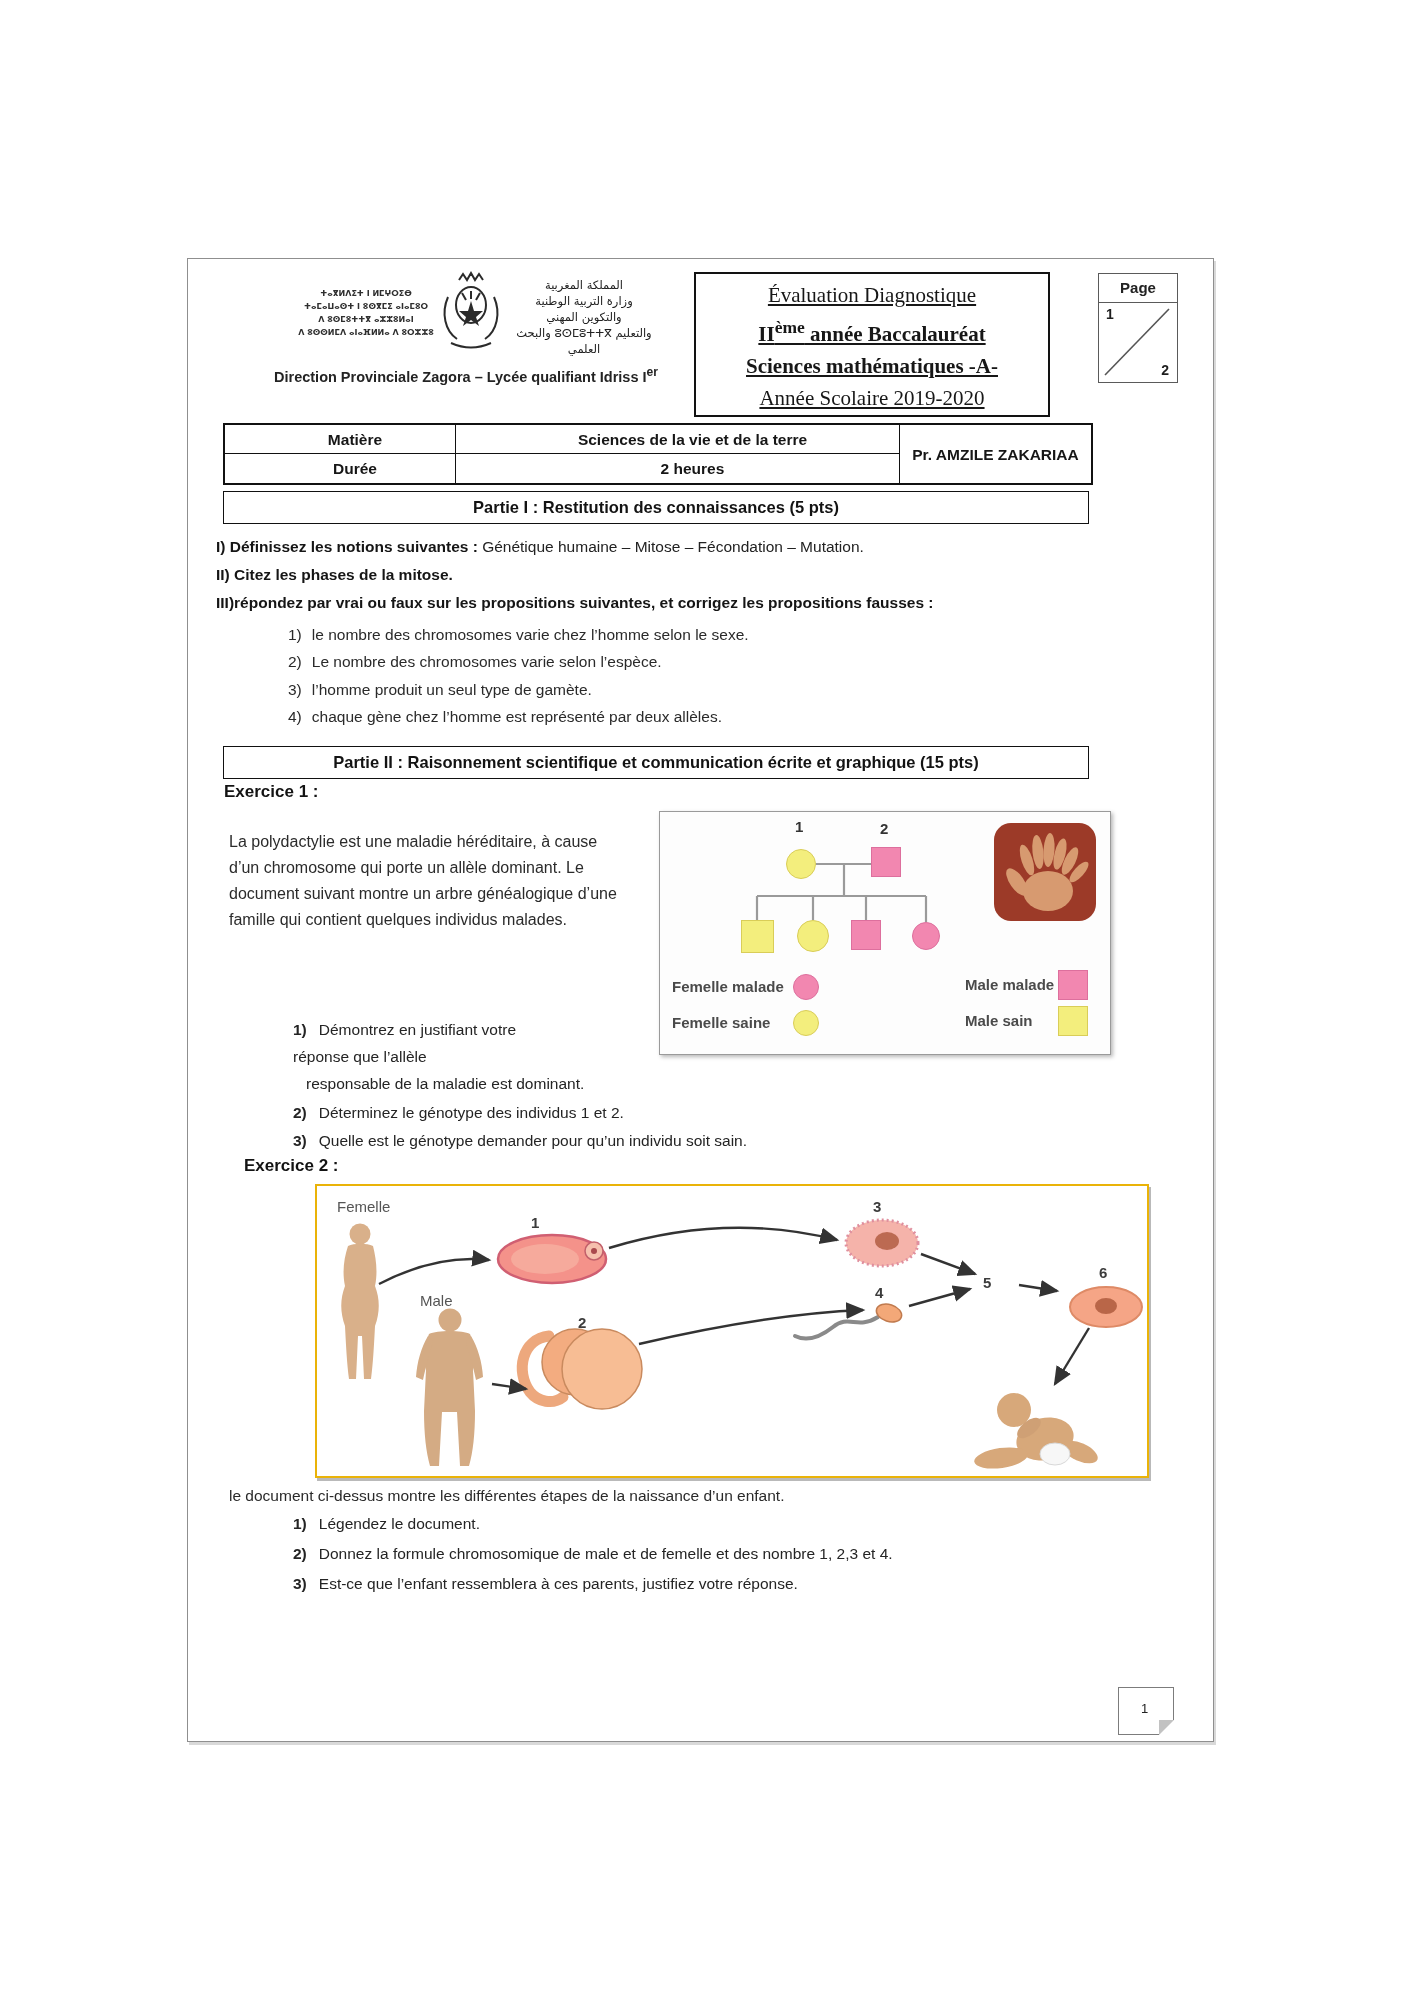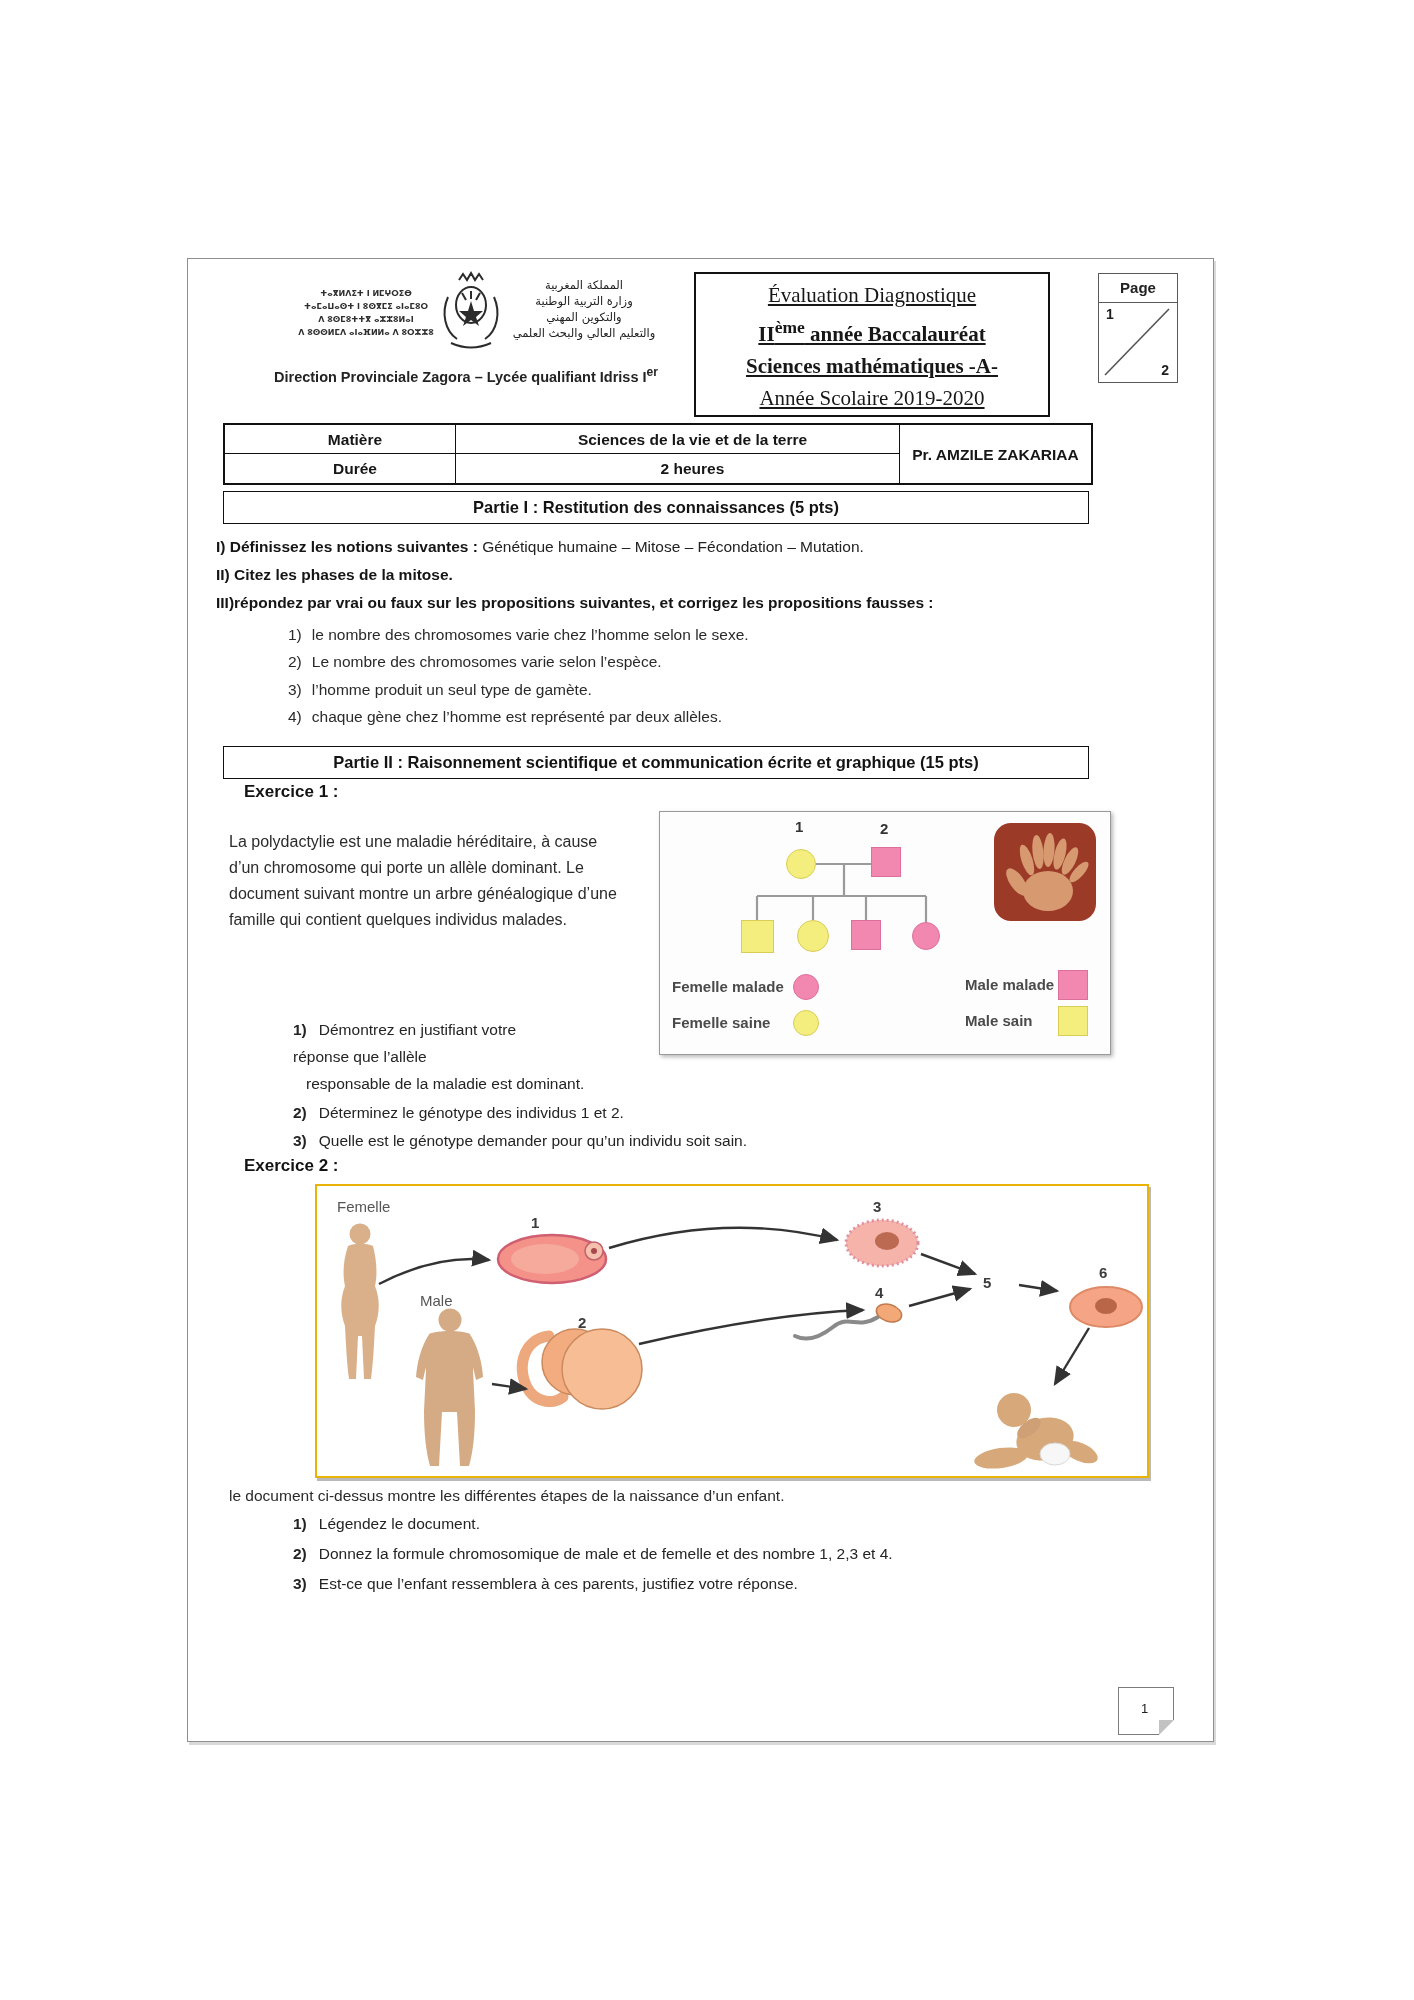--- a/index.html
+++ b/index.html
@@ -92,21 +92,21 @@
       <line x1="24" y1="22" x2="28" y2="29"></line>
       <line x1="42" y1="22" x2="38" y2="29"></line>
     </g>
     <polygon points="33,30 36,40 45,40 38,46 41,55 33,49 25,55 28,46 21,40 30,40" fill="#2b2b2b"></polygon>
   </svg>
 
   <div class="abs arabic">
     <div>المملكة المغربية</div>
     <div>وزارة التربية الوطنية</div>
     <div>والتكوين المهني</div>
-    <div>والتعليم العالي والبحث العلمي</div>
+    <div>والتعليم ⵓⵙⵎⵓⵜⵜⴳ والبحث العلمي</div>
   </div>
 
   <div class="abs direction">
     <span>Direction Provinciale Zagora – Lycée qualifiant Idriss I</span><sup>er</sup>
   </div>
 
   <div class="abs titlebox">
     <div class="tl">Évaluation Diagnostique</div>
     <div class="tl bold"><span>II</span><sup>ème</sup><span> année Baccalauréat</span></div>
     <div class="tl bold">Sciences mathématiques -A-</div>
@@ -150,21 +150,21 @@
     <span class="nm">2)</span><span>Le nombre des chromosomes varie selon l’espèce.</span>
   </div>
   <div class="abs sub" style="left:100px;top:422px;">
     <span class="nm">3)</span><span>l’homme produit un seul type de gamète.</span>
   </div>
   <div class="abs sub" style="left:100px;top:449px;">
     <span class="nm">4)</span><span>chaque gène chez l’homme est représenté par deux allèles.</span>
   </div>
 
   <div class="abs bar" style="top:487px;">Partie II : Raisonnement scientifique et communication écrite et graphique (15 pts)</div>
-  <div class="abs exlabel" style="left:56px;top:523px;">Exercice 1 :</div>
+  <div class="abs exlabel" style="left:36px;top:523px;">Exercice 1 :</div>
 
   <div class="abs para" style="left:41px;top:570px;">La polydactylie est une maladie héréditaire, à cause d’un chromosome qui porte un allèle dominant. Le document suivant montre un arbre généalogique d’une famille qui contient quelques individus malades.</div>
 
   <div class="abs panel">
     <svg width="450" height="242" style="position:absolute;left:0;top:0">
       <g stroke="#9a9a9a" stroke-width="2.2" fill="none">
         <line x1="156" y1="52" x2="212" y2="52"></line>
         <line x1="184" y1="52" x2="184" y2="84"></line>
         <line x1="97" y1="84" x2="266" y2="84"></line>
         <line x1="97" y1="84" x2="97" y2="108"></line>

